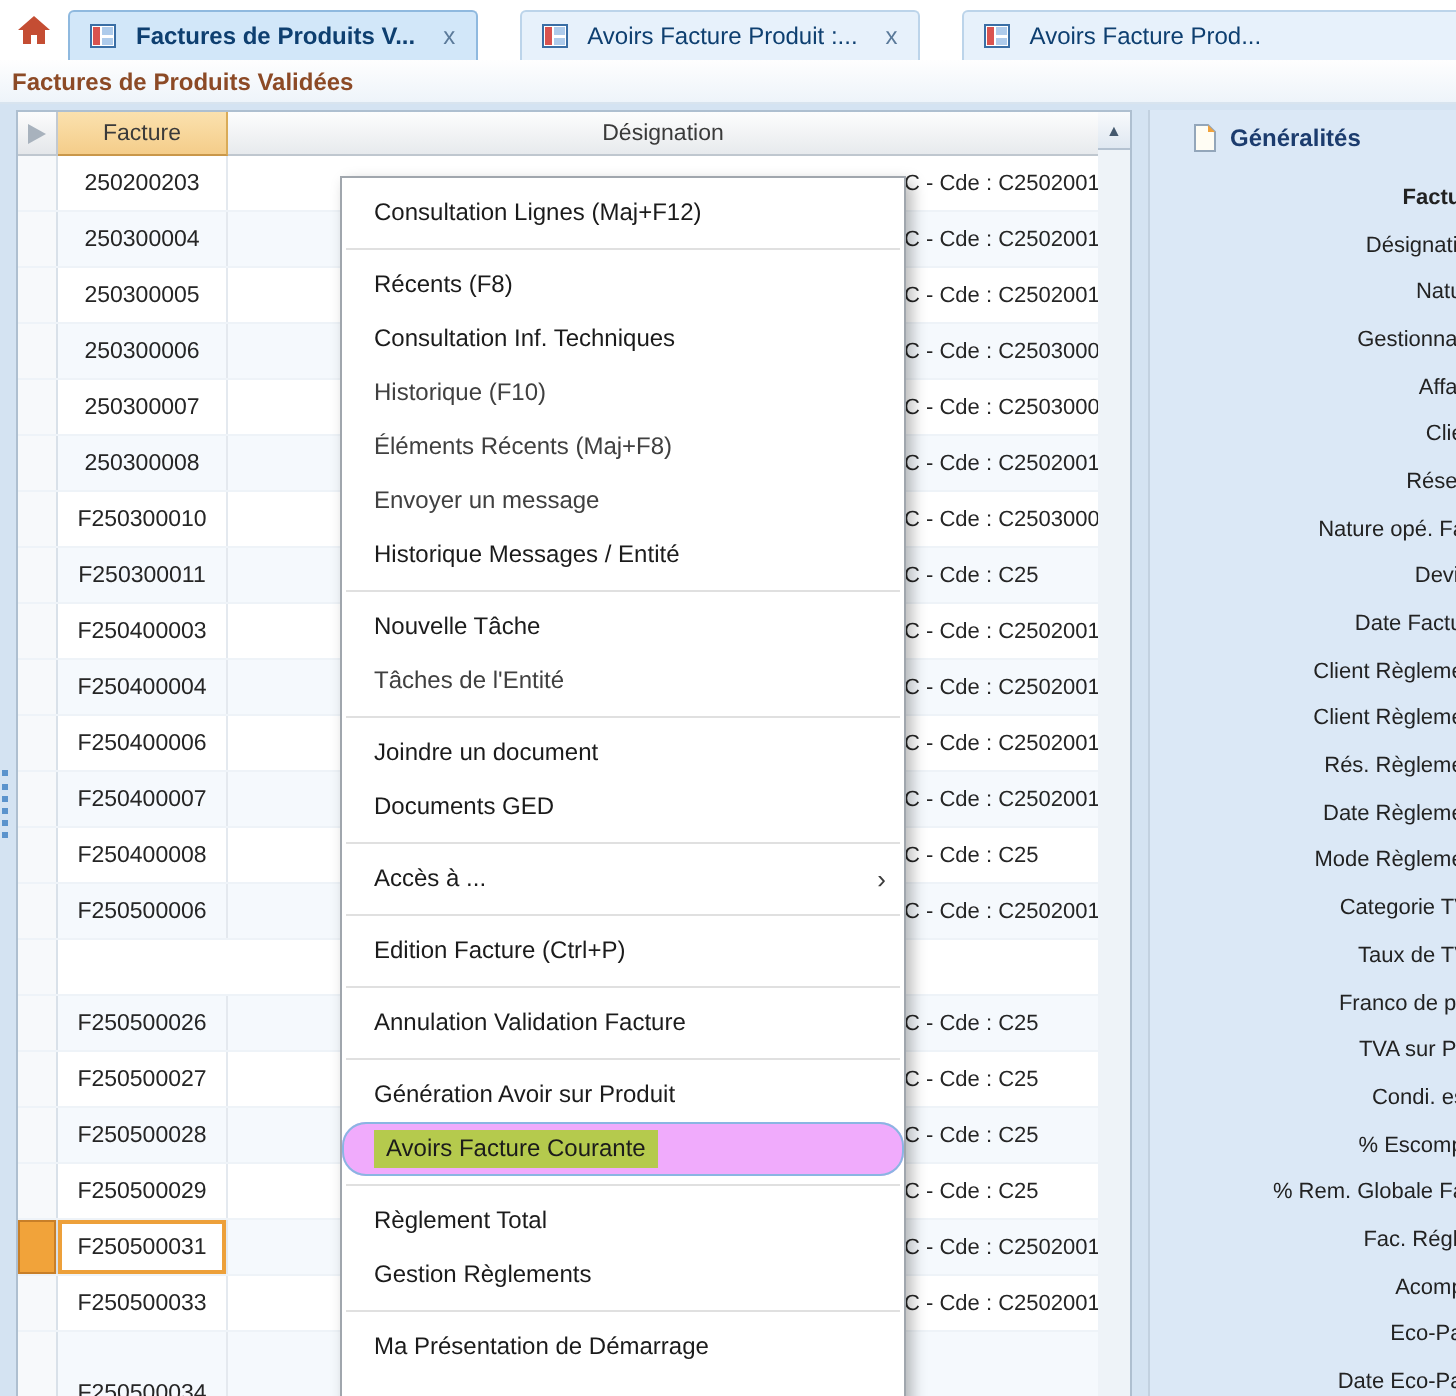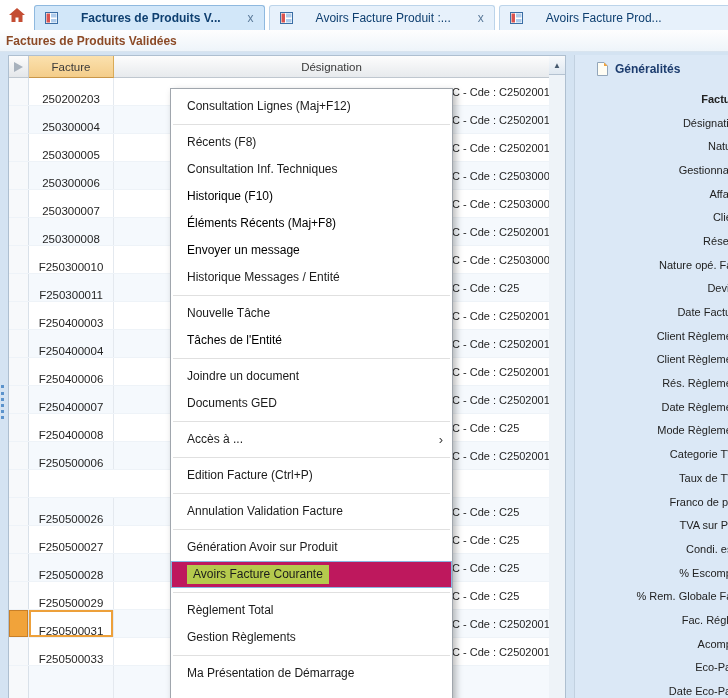--- a/index.html
+++ b/index.html
@@ -17,22 +17,22 @@
     background:#ffffff; border-bottom:1px solid #cddcea;
     display:flex; align-items:flex-end;
   }
   .home-btn {
     width:34px; height:30px; display:flex; align-items:center; justify-content:center;
     flex:0 0 auto;
   }
   #tabs { display:flex; align-items:flex-end; height:30px; }
   .tab {
     height:25px; box-sizing:border-box;
-    display:flex; align-items:center; gap:23px;
-    padding:0 10px; margin-right:4px;
+    display:flex; align-items:center; gap:10px;
+    padding:0 10px; margin-right:21px;
     background:#e7f1fb; border:1px solid #bcd4ea; border-bottom:none;
     border-radius:3px 3px 0 0;
     color:#0e3f70; font-size:12px; white-space:nowrap;
   }
   .tab.active { background:#d2e7f9; border-color:#8fb9df; font-weight:bold; }
   .tab:last-child { min-width:300px; }
   .tab-close { color:#5b7a9a; font-size:12px; margin-left:4px; font-weight:normal; }
   .tab-icon { display:flex; align-items:center; }
 
   
@@ -74,21 +74,21 @@
     background:linear-gradient(#fdfdfd,#e7eaed);
     border-bottom:1px solid #bfc7cf;
     display:flex; align-items:center; justify-content:center;
     font-size:11.5px; color:#3a3a3a;
   }
   .grid-row { display:flex; height:28px; box-sizing:border-box; border-bottom:1px solid #eef3f8; font-size:11.5px; color:#252525; background:#ffffff; }
   .grid-row.alt { background:#f5f9fd; }
   .row-indicator { width:20px; flex:0 0 auto; box-sizing:border-box; background:#f7f9fb; border-right:1px solid #d9e1e9; }
   .cell-facture {
     width:85px; flex:0 0 auto; box-sizing:border-box;
-    display:flex; align-items:flex-end; justify-content:center;
+    display:flex; align-items:center; justify-content:center;
     border-right:1px solid #e4e9ef;
   }
   .cell-designation { flex:1; box-sizing:border-box; display:flex; align-items:center; padding-left:338px; overflow:hidden; font-size:11px; }
   .cell-designation span { white-space:nowrap; }
   .grid-row.selected .row-indicator { background:#f1a33a; box-shadow:inset 0 0 0 1px #c87f28; }
   .grid-row.selected .cell-facture { background:#ffffff; box-shadow:inset 0 0 0 2px #eda03a; }
   .grid-row.partial { height:62px; }
 
   
   .vscroll {
@@ -123,22 +123,22 @@
   
   .context-menu {
     position:absolute; left:170px; top:88px; width:283px; height:616px;
     background:#ffffff; border:1px solid #a0a6ad;
     box-shadow:3px 3px 7px rgba(0,0,0,0.28);
     padding:4px 0; box-sizing:border-box; z-index:50;
     font-size:12px; color:#1b1b1b; overflow:hidden;
   }
   .menu-item { height:27px; line-height:27px; padding:0 24px 0 16px; white-space:nowrap; position:relative; }
   .menu-item.bold { font-weight:normal; }
-  .menu-item.disabled { color:#000000; }
-  .menu-item.highlighted { background:#be185d; box-shadow:inset 0 0 0 1px #8ab6e2; }
+  .menu-item.disabled { color:#404040; }
+  .menu-item.highlighted { background:#f0abfc; box-shadow:inset 0 0 0 1px #8ab6e2;border-radius:12px; }
   .menu-item .marker { background:#b5ca4d; padding:2px 6px 3px; }
   .menu-sep { height:1px; background:#e0e0e0; margin:4px 2px; }
   .submenu-arrow { position:absolute; right:9px; top:0; font-size:13px; color:#3c3c3c; }
 </style>
 </head>
 <body>
 
 <div class="screen">
 
   <div class="tabbar">

